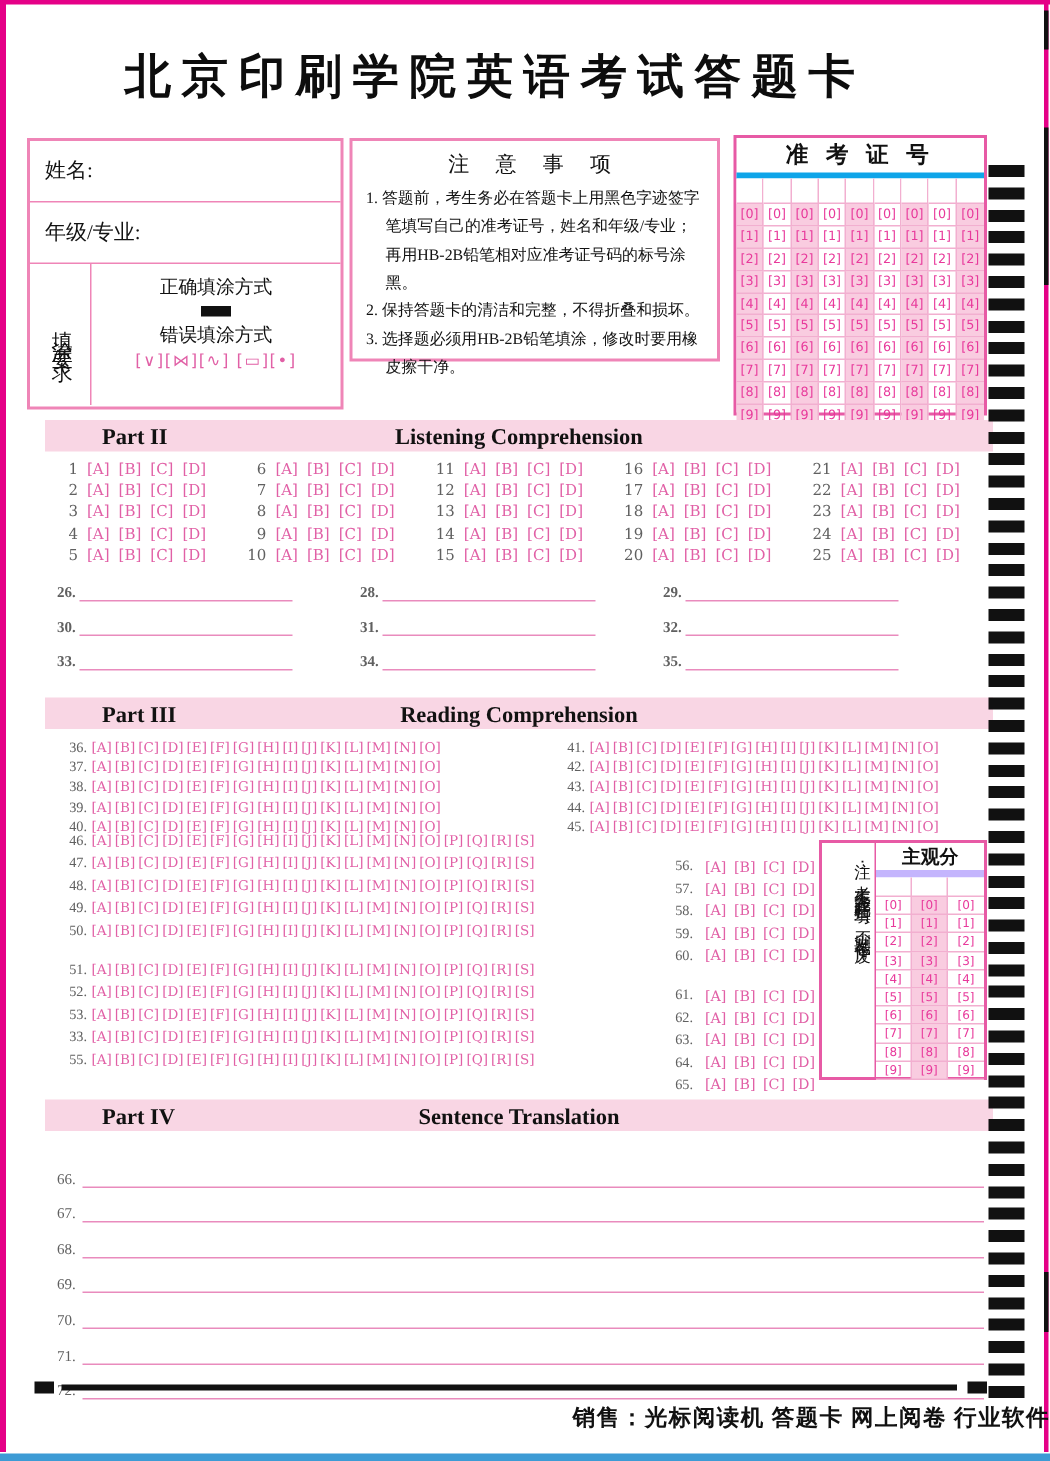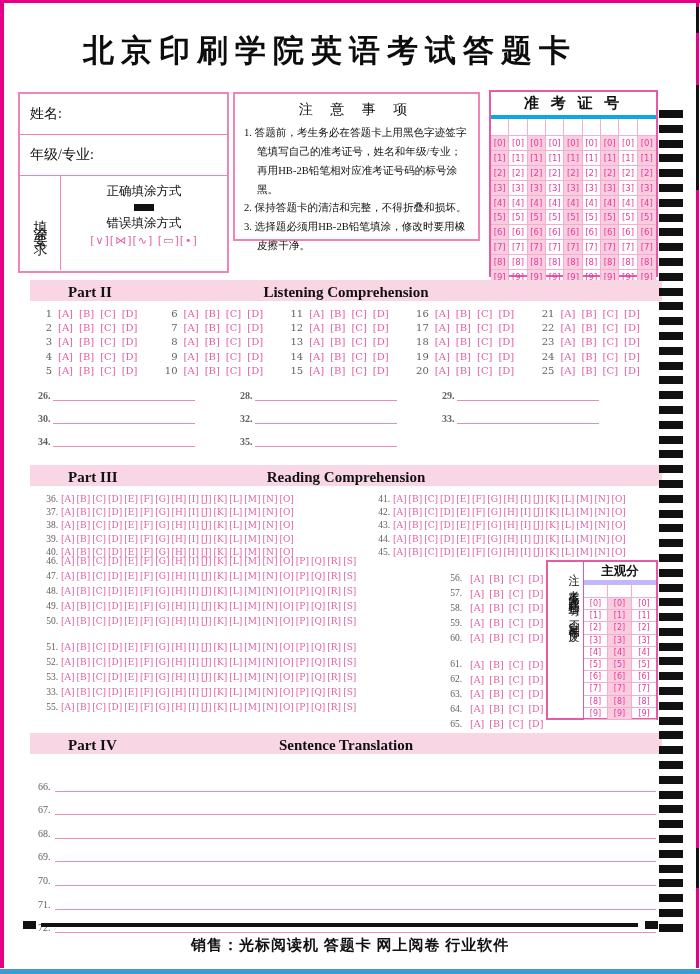--- a/index.html
+++ b/index.html
@@ -100,21 +100,21 @@
   #translation-list{position:absolute;left:38px;top:768px;width:618px;}
   .trow{display:flex;align-items:flex-end;height:23.6px;}
   .tline{flex:1;border-bottom:1px solid #e98bbd;height:12px;margin-left:2px;}
 
   
   .omr-line{position:absolute;top:923px;left:41px;width:597px;height:4px;background:#111;}
   .omr-sq{position:absolute;top:921px;width:13px;height:8px;background:#111;}
   #timing-col{position:absolute;left:659px;top:110px;display:flex;flex-direction:column;}
   .tmark{width:24px;height:8px;background:#111;margin-bottom:6.8px;}
 
-  .seller{position:absolute;top:936px;left:0;width:700px;text-align:center;font-size:15px;
+  .seller{position:absolute;top:936px;left:0;width:700px;text-align:right;font-size:15px;
           color:#111;font-weight:bold;letter-spacing:1px;}
 </style>
 </head>
 <body>
 
 <div id="page">
 
   <div class="edge" style="left:0;top:0;width:4px;height:968px;"></div>
   <div class="edge" style="left:0;top:0;width:700px;height:3px;"></div>
   <div class="edge" style="right:1px;top:0;width:3px;height:968px;"></div>
@@ -457,20 +457,24 @@
       </div>
       <div class="blank-item">
         <span class="blank-num">29.</span>
         <span class="blank-line"></span>
       </div>
       <div class="blank-item">
         <span class="blank-num">30.</span>
         <span class="blank-line"></span>
       </div>
       <div class="blank-item">
+        <span class="blank-num">31.</span>
+        <span class="blank-line"></span>
+      </div>
+      <div class="blank-item">
         <span class="blank-num">32.</span>
         <span class="blank-line"></span>
       </div>
       <div class="blank-item">
         <span class="blank-num">33.</span>
         <span class="blank-line"></span>
       </div>
       <div class="blank-item">
         <span class="blank-num">34.</span>
         <span class="blank-line"></span>

